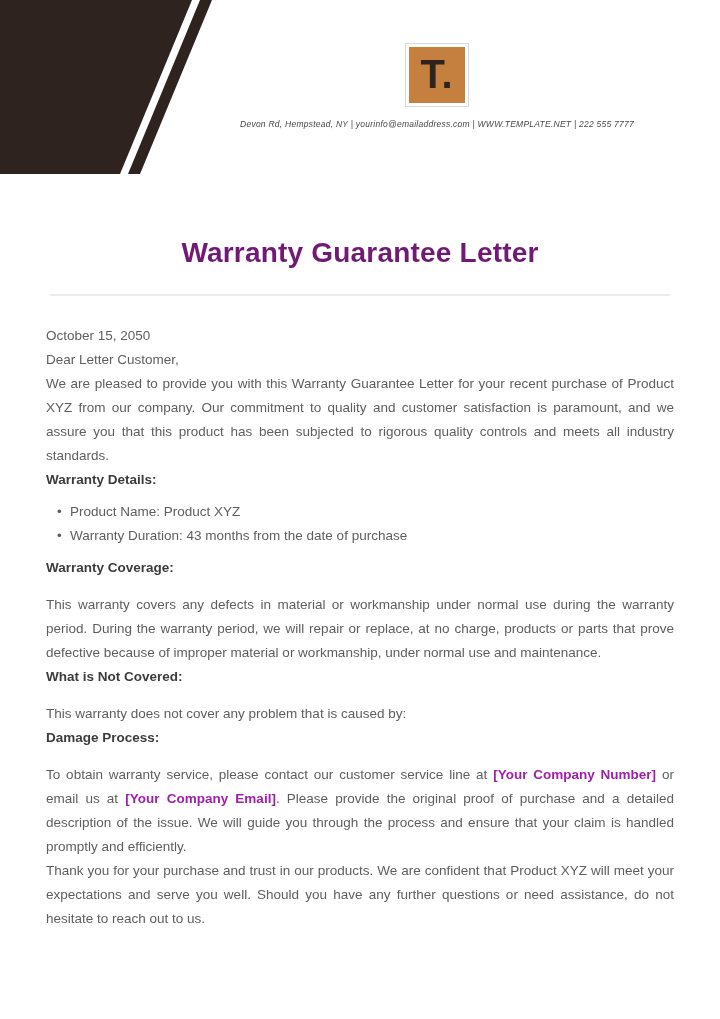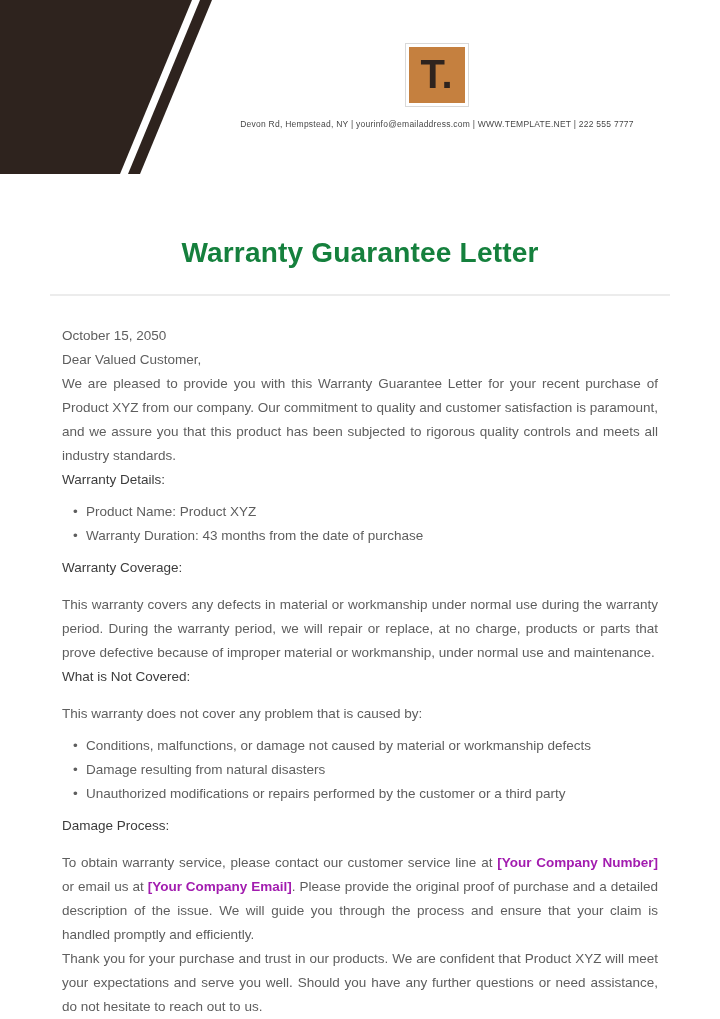--- a/index.html
+++ b/index.html
@@ -50,51 +50,52 @@
     line-height: 54px;
     color: #2e231e;
     letter-spacing: 1px;
   }
   .contact-line {
     margin-top: 13px;
     font-size: 8.5px;
     letter-spacing: 0.25px;
     color: #474747;
     white-space: nowrap;
+    font-style: italic;
   }
   
   .doc-title {
     margin: 62px 0 0 0;
     text-align: center;
     font-size: 28px;
     line-height: 34px;
     font-weight: 700;
-    color: #15803d;
+    color: #701a75;
     letter-spacing: 0.2px;
   }
   .divider {
     border: none;
     height: 2px;
     background: #ececec;
     width: 620px;
     margin: 24px auto 0 auto;
   }
   
   .letter-body {
     margin-top: 28px;
-    padding: 0 62px;
+    padding: 0 46px;
     font-size: 13.5px;
     line-height: 24px;
     color: #5e5e5e;
   }
   .letter-body p { margin: 0; }
   .para { text-align: justify; }
   .para.gap { margin-top: 13px; }
   .section-heading {
-    font-weight: 400;
+    font-weight: 700;
     color: #3c3c3c;
   }
   .bullet-list {
     list-style: none;
     margin: 8px;
     padding: 0;
   }
   .bullet-list li {
     position: relative;
     padding-left: 16px;
@@ -127,40 +128,35 @@
       </div>
       <div class="contact-line">Devon Rd, Hempstead, NY | yourinfo@emailaddress.com | WWW.TEMPLATE.NET | 222 555 7777</div>
     </div>
   </div>
 
   <h1 class="doc-title">Warranty Guarantee Letter</h1>
   <hr class="divider">
 
   <div class="letter-body">
     <p class="line">October 15, 2050</p>
-    <p class="line">Dear Valued Customer,</p>
+    <p class="line">Dear Letter Customer,</p>
 
     <p class="para">We are pleased to provide you with this Warranty Guarantee Letter for your recent purchase of Product XYZ from our company. Our commitment to quality and customer satisfaction is paramount, and we assure you that this product has been subjected to rigorous quality controls and meets all industry standards.</p>
 
     <p class="section-heading">Warranty Details:</p>
     <ul class="bullet-list">
       <li>Product Name: Product XYZ</li>
       <li>Warranty Duration: 43 months from the date of purchase</li>
     </ul>
 
     <p class="section-heading">Warranty Coverage:</p>
     <p class="para gap">This warranty covers any defects in material or workmanship under normal use during the warranty period. During the warranty period, we will repair or replace, at no charge, products or parts that prove defective because of improper material or workmanship, under normal use and maintenance.</p>
 
     <p class="section-heading">What is Not Covered:</p>
     <p class="para gap">This warranty does not cover any problem that is caused by:</p>
-    <ul class="bullet-list">
-      <li>Conditions, malfunctions, or damage not caused by material or workmanship defects</li>
-      <li>Damage resulting from natural disasters</li>
-      <li>Unauthorized modifications or repairs performed by the customer or a third party</li>
-    </ul>
 
     <p class="section-heading">Damage Process:</p>
     <p class="para gap"><span>To obtain warranty service, please contact our customer service line at </span><span class="inline-bold">[Your Company Number]</span><span> or email us at </span><span class="inline-bold">[Your Company Email]</span><span>. Please provide the original proof of purchase and a detailed description of the issue. We will guide you through the process and ensure that your claim is handled promptly and efficiently.</span></p>
 
     <p class="para">Thank you for your purchase and trust in our products. We are confident that Product XYZ will meet your expectations and serve you well. Should you have any further questions or need assistance, do not hesitate to reach out to us.</p>
   </div>
 
 </div>
 
 </body></html>

